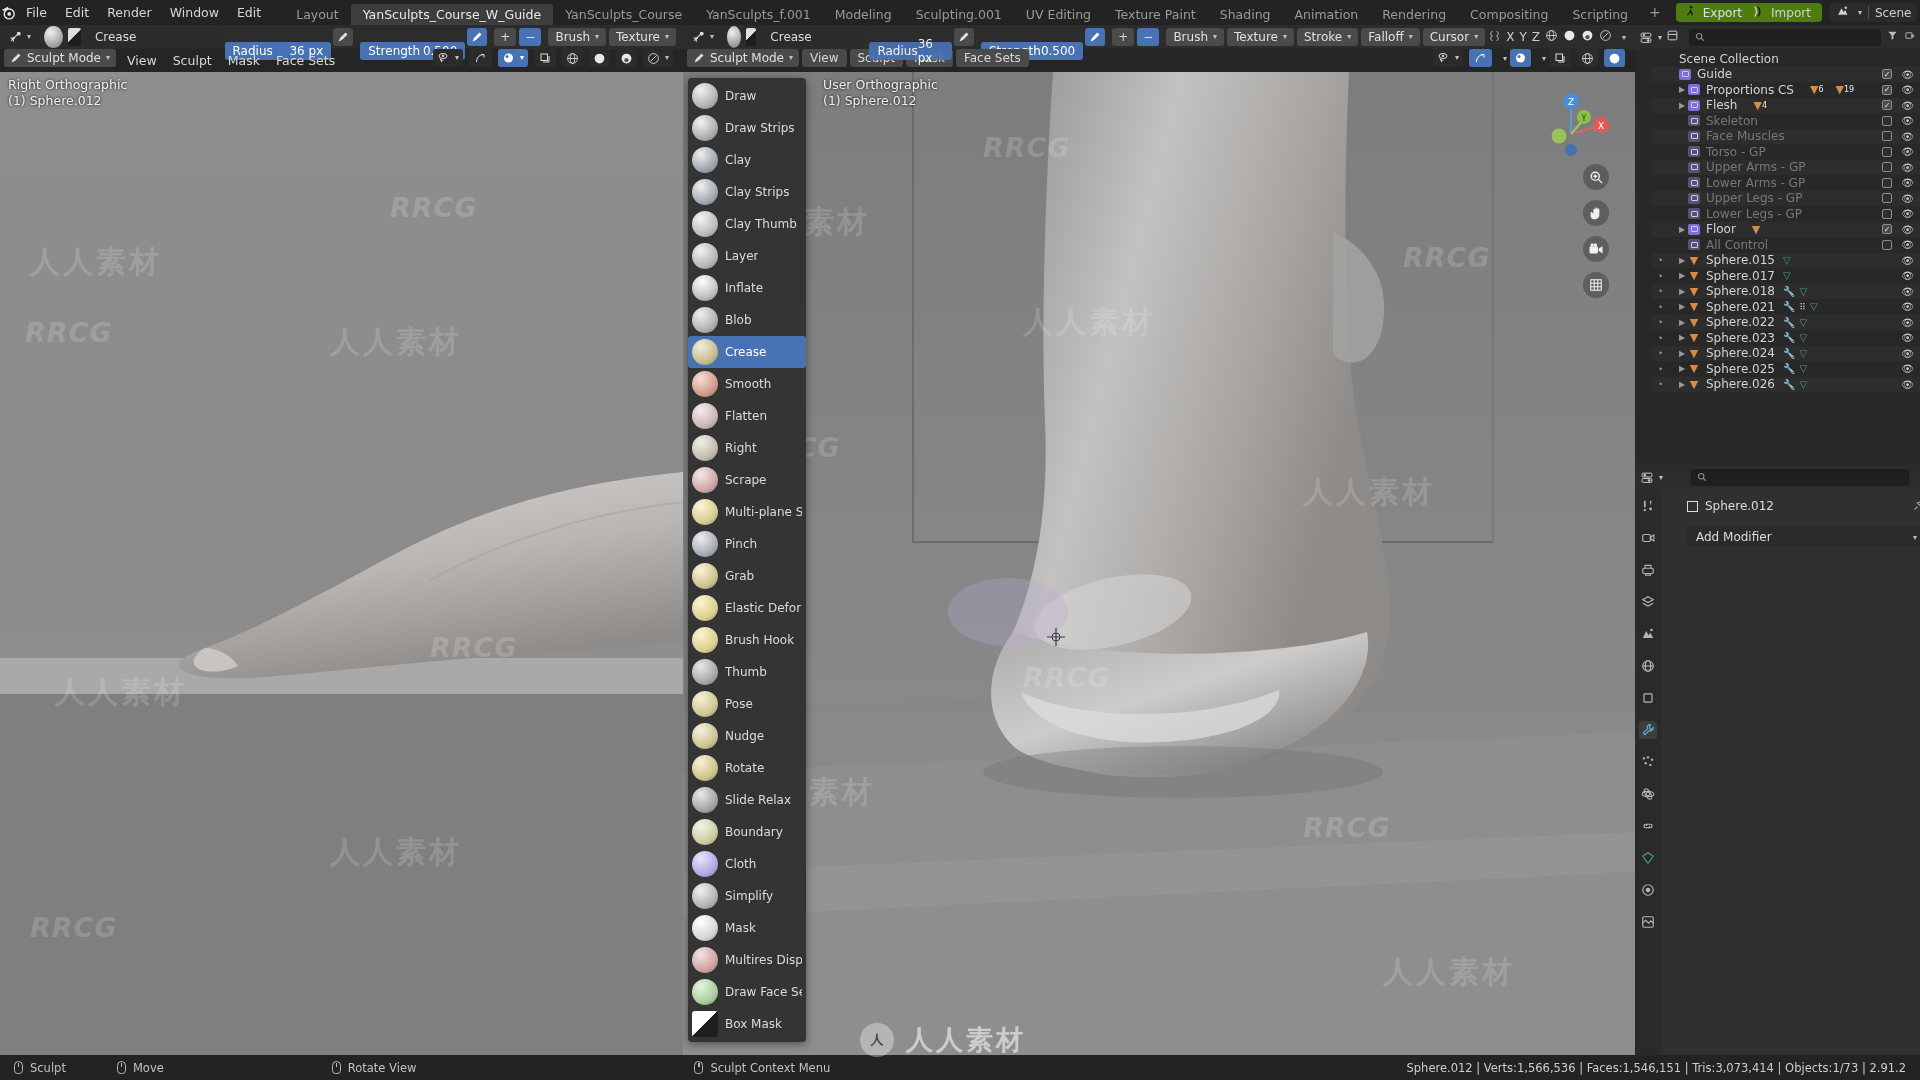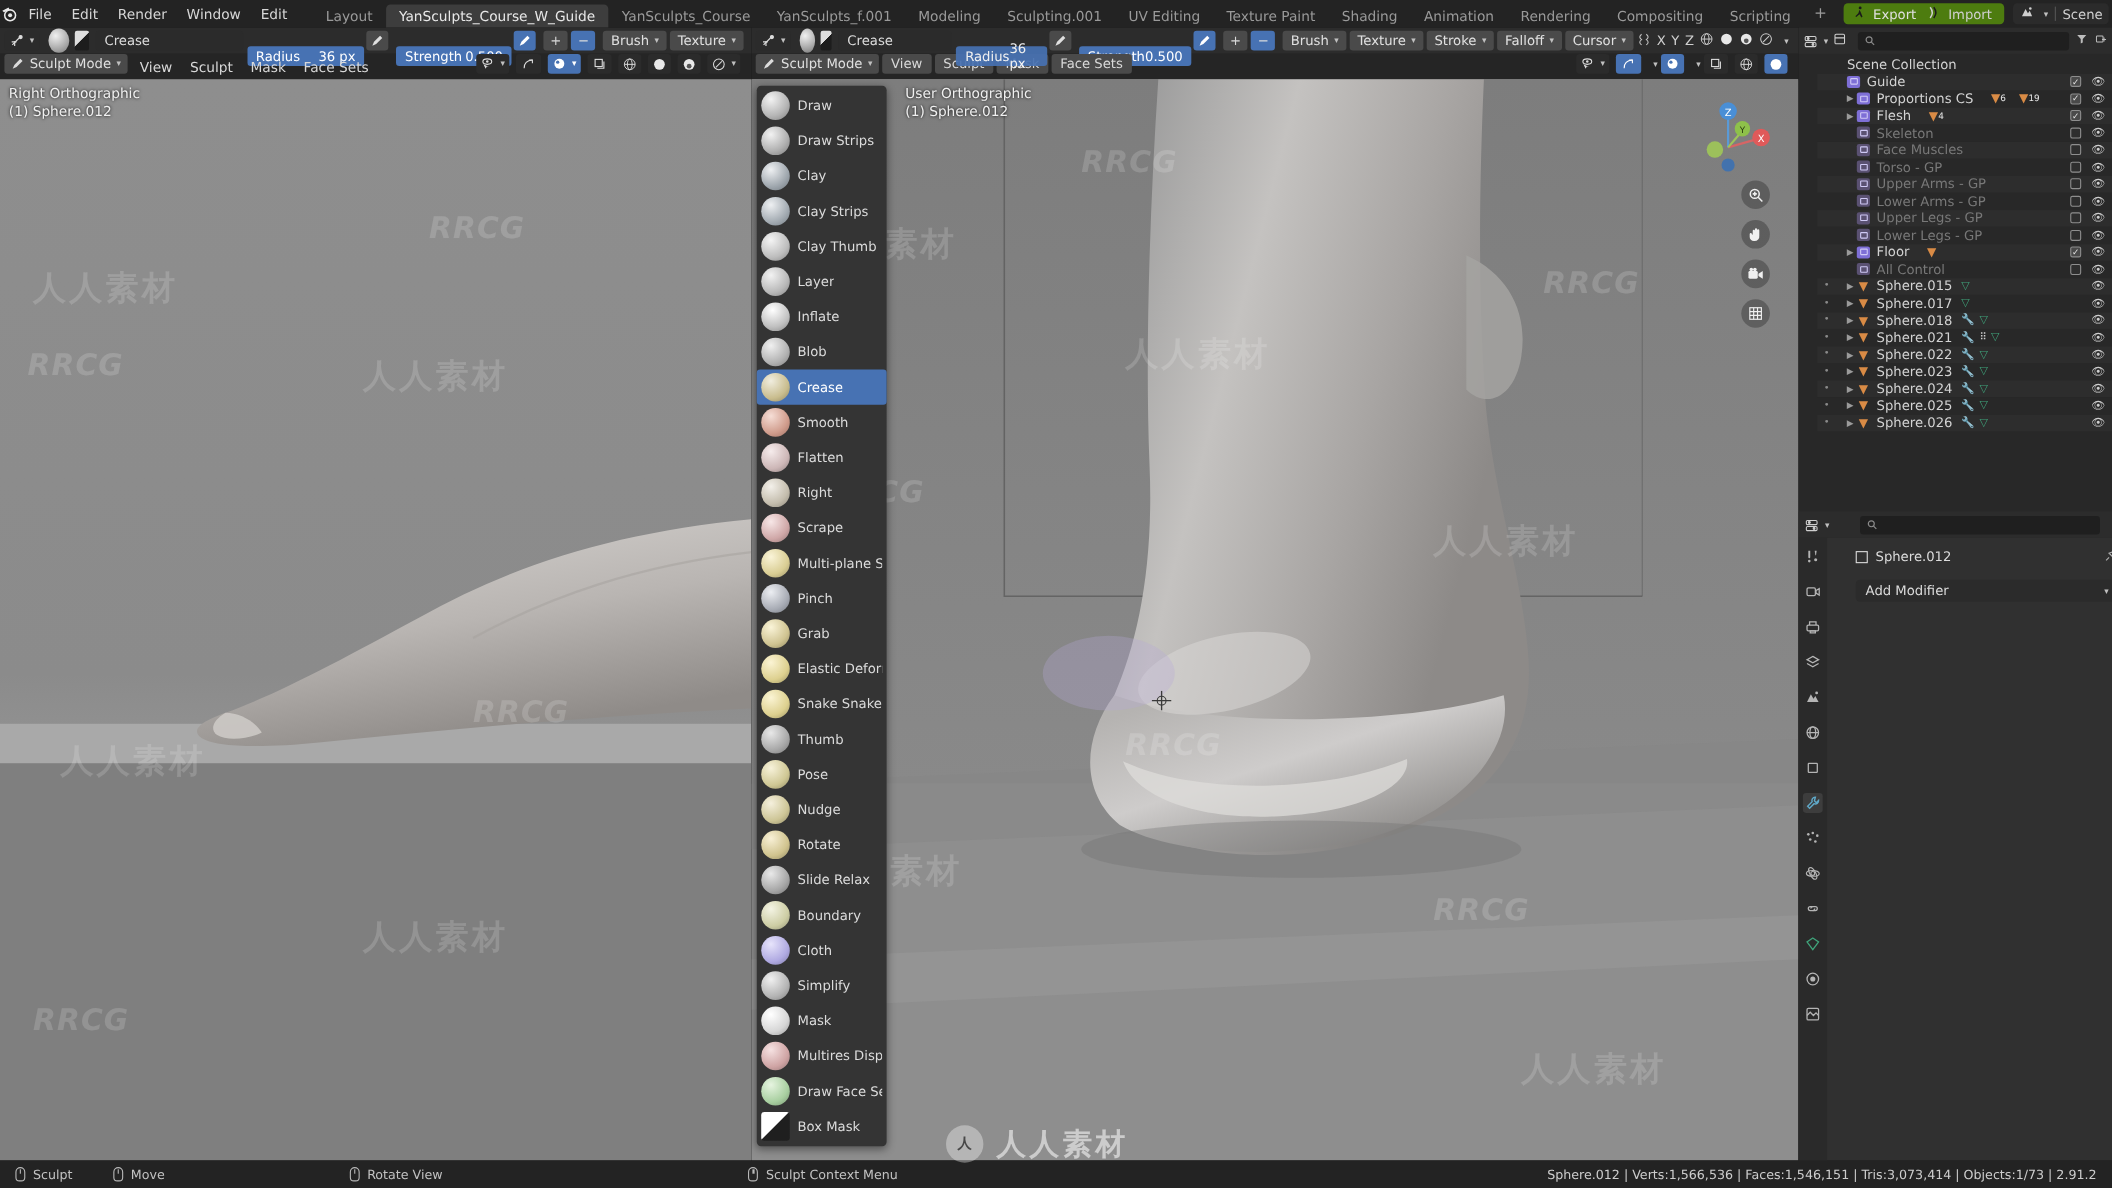--- a/index.html
+++ b/index.html
@@ -669,21 +669,21 @@
       <div class="brow">
         <span class="bico" style="background: radial-gradient(circle at 34% 28%, rgb(250, 244, 216), rgb(207, 195, 145) 62%, rgb(143, 135, 95) 100%);"></span>
         <span class="blabel">Grab</span>
       </div>
       <div class="brow">
         <span class="bico" style="background: radial-gradient(circle at 34% 28%, rgb(251, 244, 212), rgb(221, 208, 143) 62%, rgb(154, 145, 98) 100%);"></span>
         <span class="blabel">Elastic Deform</span>
       </div>
       <div class="brow">
         <span class="bico" style="background: radial-gradient(circle at 34% 28%, rgb(251, 244, 212), rgb(221, 208, 143) 62%, rgb(154, 145, 98) 100%);"></span>
-        <span class="blabel">Snake Snake</span>
+        <span class="blabel">Brush Hook</span>
       </div>
       <div class="brow">
         <span class="bico" style="background: radial-gradient(circle at 34% 28%, rgb(232, 232, 232), rgb(168, 168, 168) 62%, rgb(118, 118, 118) 100%);"></span>
         <span class="blabel">Thumb</span>
       </div>
       <div class="brow">
         <span class="bico" style="background: radial-gradient(circle at 34% 28%, rgb(247, 242, 218), rgb(207, 199, 148) 62%, rgb(144, 138, 99) 100%);"></span>
         <span class="blabel">Pose</span>
       </div>
       <div class="brow">
@@ -1204,21 +1204,21 @@
   </div>
 </div>
 
 <div id="status">
   <div class="sbi" style="margin-left:14px;">
     <span class="mouse">
         <i></i>
       </span>
     <span>Sculpt</span>
   </div>
-  <div class="sbi" style="margin-left:14px;padding-left:23px;">
+  <div class="sbi" style="margin-left:28px;padding-left:23px;">
     <span class="mouse">
         <i></i>
       </span>
     <span>Move</span>
   </div>
   <div class="sbi" style="margin-left:168px;">
     <span class="mouse">
         <i></i>
       </span>
     <span>Rotate View</span>

